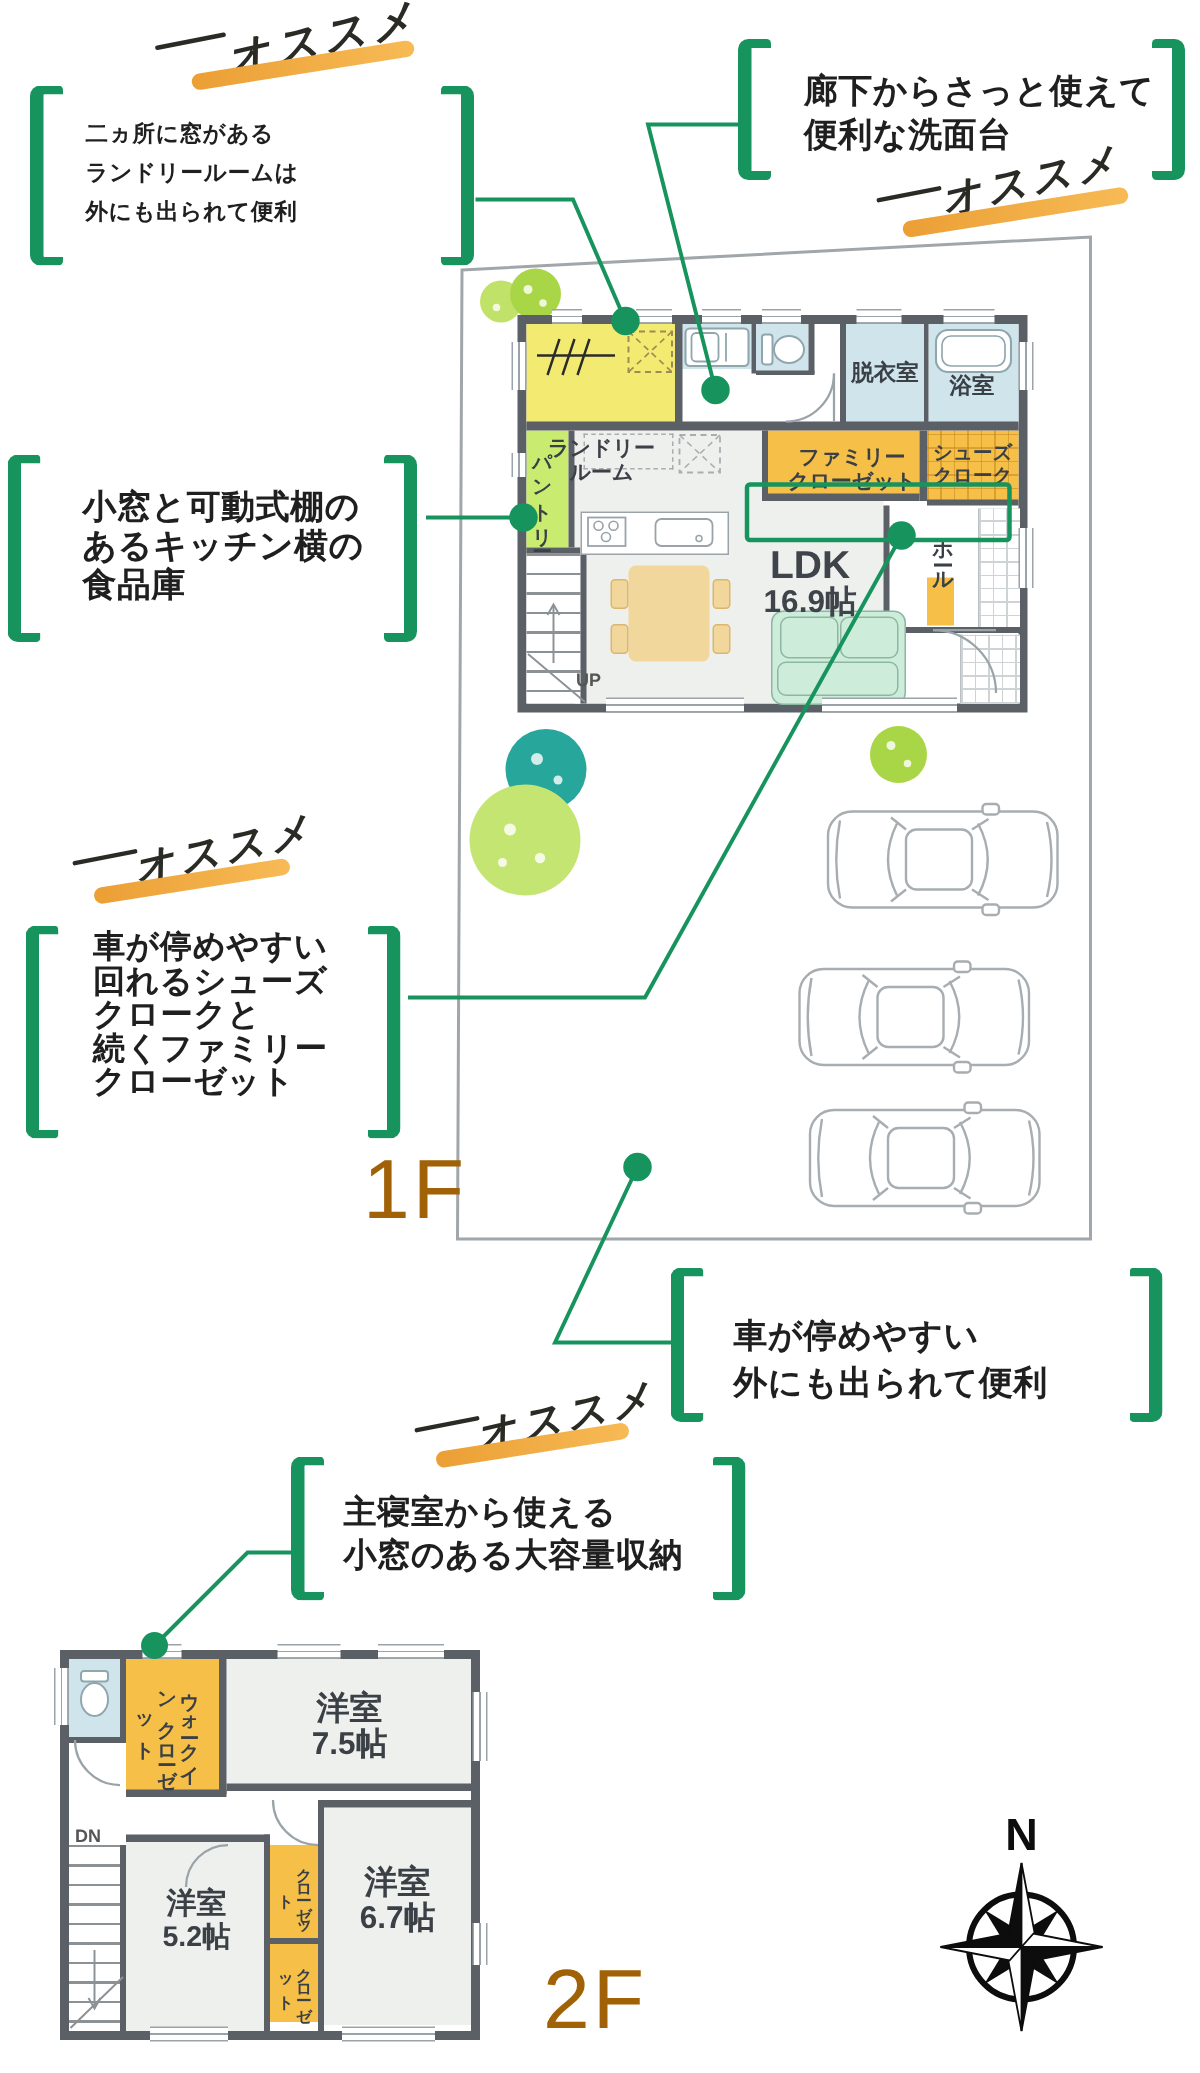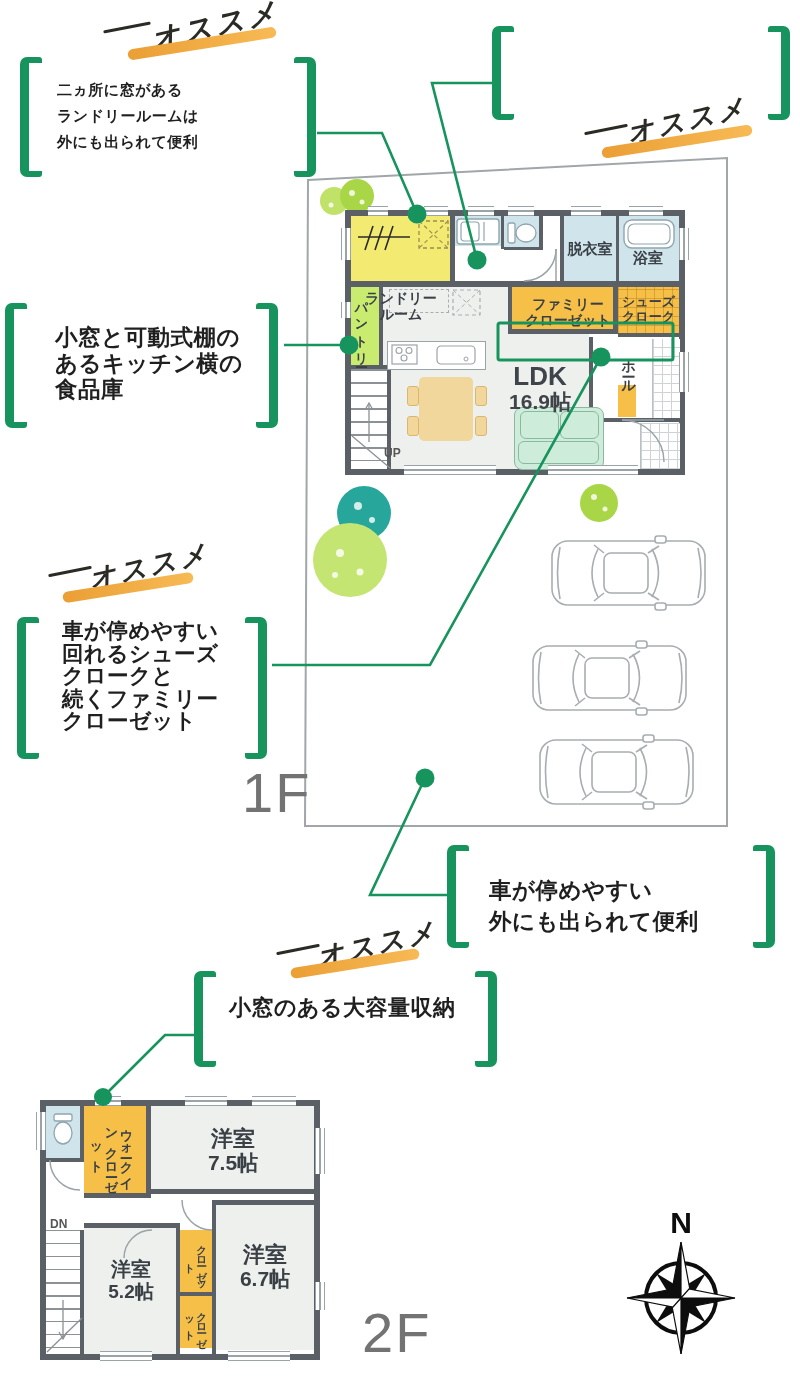--- a/index.html
+++ b/index.html
@@ -33,21 +33,21 @@
                      repeating-linear-gradient(90deg,#ced3d5 0 1px,transparent 1px 9px);}
   .steps{background-color:#fff;
     background-image:repeating-linear-gradient(180deg,#8b9195 0 1.5px,transparent 1.5px 13px);}
   .rl{position:absolute;color:#3a4046;font-weight:600;text-align:center;line-height:1.15;}
   .vert{writing-mode:vertical-rl;letter-spacing:2px;}
   .dashedbox{position:absolute;border:1.5px dashed #a8adb0;background:transparent;}
   .winh{position:absolute;background:linear-gradient(#fff 42%,#9aa4a8 42% 58%,#fff 58%);
         border-top:1px solid #9aa4a8;border-bottom:1px solid #9aa4a8;}
   .winv{position:absolute;background:linear-gradient(90deg,#fff 42%,#9aa4a8 42% 58%,#fff 58%);
         border-left:1px solid #9aa4a8;border-right:1px solid #9aa4a8;}
-  .biglab{position:absolute;color:#737373;font-size:56px;letter-spacing:2px;text-align:center;}
+  .biglab{position:absolute;color:#a16207;font-size:56px;letter-spacing:2px;text-align:center;}
   svg{display:block;}
 </style>
 </head>
 <body>
 
 <div id="page">
 
   <svg class="abs" style="left:0;top:0;" width="800" height="1382" viewBox="0 0 800 1382">
     <polygon points="308,180 727,158 727,826 305,826" fill="none" stroke="#a0a6a9" stroke-width="2"></polygon>
     <g>
@@ -311,20 +311,24 @@
   <div class="bkt" style="left:20px;top:57px;height:108px;"></div>
   <div class="bkt r" style="left:294px;top:57px;height:108px;"></div>
   <div class="abs" style="left:57px;top:77px;font-size:15px;line-height:26px;">
     <span class="al">二ヵ所に窓がある</span>
     <span class="al">ランドリールームは</span>
     <span class="al">外にも出られて便利</span>
   </div>
 
   <div class="bkt" style="left:492px;top:26px;height:82px;"></div>
   <div class="bkt r" style="left:768px;top:26px;height:82px;"></div>
+  <div class="abs" style="left:536px;top:46px;font-size:22.5px;line-height:29px;">
+    <span class="al">廊下からさっと使えて</span>
+    <span class="al">便利な洗面台</span>
+  </div>
   <div class="lead" style="left:584px;top:128px;width:44px;"></div>
   <div class="osu" style="left:626px;top:102px;font-size:27px;">オススメ</div>
   <div class="swoosh" style="left:601px;top:136px;width:152px;"></div>
 
   <div class="bkt" style="left:5px;top:303px;height:113px;"></div>
   <div class="bkt r" style="left:256px;top:303px;height:113px;"></div>
   <div class="abs" style="left:55px;top:325px;font-size:22.5px;line-height:26px;">
     <span class="al">小窓と可動式棚の</span>
     <span class="al">あるキッチン横の</span>
     <span class="al">食品庫</span>
@@ -349,20 +353,21 @@
     <span class="al">車が停めやすい</span>
     <span class="al">外にも出られて便利</span>
   </div>
 
   <div class="lead" style="left:276px;top:948px;width:44px;"></div>
   <div class="osu" style="left:316px;top:926px;font-size:27px;">オススメ</div>
   <div class="swoosh" style="left:290px;top:958px;width:130px;"></div>
   <div class="bkt" style="left:194px;top:971px;height:84px;"></div>
   <div class="bkt r" style="left:475px;top:971px;height:84px;"></div>
   <div class="abs" style="left:229px;top:993px;font-size:22px;line-height:29px;">
+    <span class="al">主寝室から使える</span>
     <span class="al">小窓のある大容量収納</span>
   </div>
 
   <div class="biglab" style="left:242px;top:760px;">1F</div>
   <div class="biglab" style="left:326px;top:1300px;margin-left:36px;">2F</div>
 
   <svg class="abs" style="left:625px;top:1203px;" width="112" height="165" viewBox="0 0 112 165">
     <text x="56" y="30" text-anchor="middle" font-size="30" font-weight="bold" fill="#0d0d0d" font-family="Liberation Sans, sans-serif">N</text>
     <circle cx="56" cy="95" r="35" fill="none" stroke="#0d0d0d" stroke-width="4"></circle>
     <g fill="#0d0d0d">

